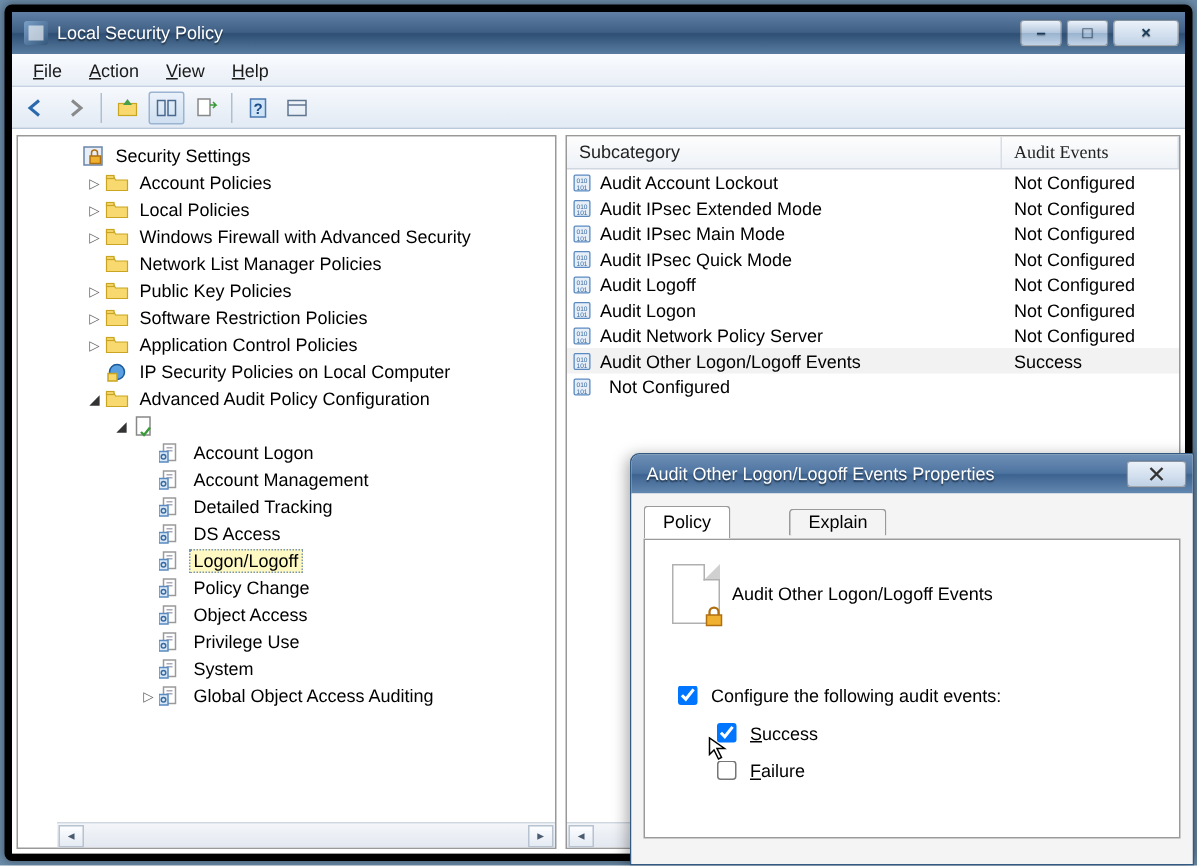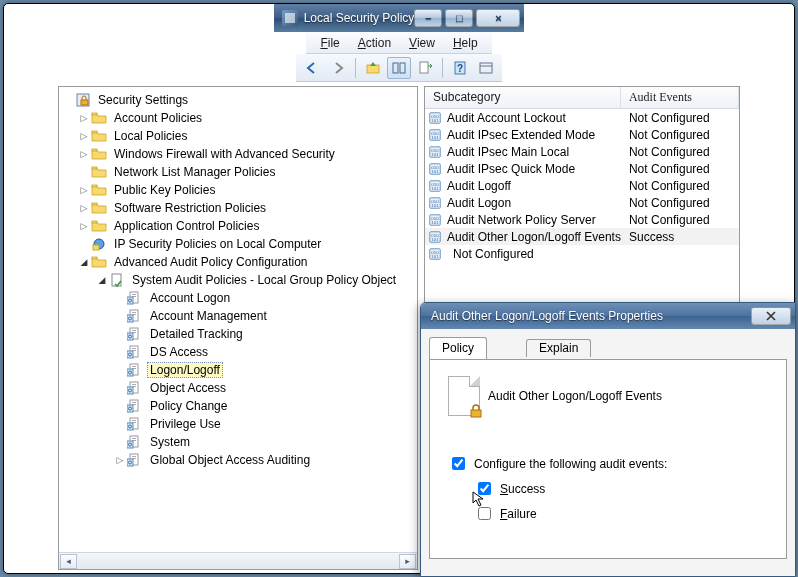--- a/index.html
+++ b/index.html
@@ -10,27 +10,26 @@
     background: #6b8ba8;
     width: 798px;
     height: 577px;
     overflow: hidden;
     position: relative;
   }
   .window {
     position: absolute;
     top: 3px; left: 3px; right: 3px; bottom: 3px;
     background: #fff;
-    border: 1px solid #000000;
+    border: 5px solid #000000;
     border-radius: 5px;
     display: flex;
     flex-direction: column;
     box-shadow: 0 0 6px rgba(0,0,0,0.4);
     overflow: hidden;
-    align-items: center;
   }
   .titlebar {
     height: 28px;
     background: linear-gradient(180deg,#5f7fa4 0%,#3f5f84 48%,#2f4f74 52%,#587da0 100%);
     display: flex;
     align-items: center;
     padding: 0 4px 0 8px;
     color: #fff;
     text-shadow: 0 1px 1px rgba(0,0,0,0.5);
   }
@@ -83,21 +82,21 @@
     background:#fff;
     border-top:1px solid #fff;
   }
   .pane {
     border:1px solid #999;
     margin:3px;
     background:#fff;
     display:flex;flex-direction:column;
     overflow:hidden;
   }
-  .pane.left{ width:360px; }
+  .pane.left{ width:360px;padding-left:26px; }
   .pane.right{ flex:1; }
   .tree {
     flex:1;padding:4px 0;overflow:auto;
   }
   .tree-row {
     display:flex;align-items:center;
     height:18px;
     padding-right:6px;
     white-space:nowrap;
   }
@@ -363,21 +362,20 @@
             <span class="lbl">Advanced Audit Policy Configuration</span>
           </div>
           <div class="tree-row" style="padding-left: 36px;">
             <span class="arrow open">◢</span>
             <span class="ficon">
               <svg width="16" height="16" viewBox="0 0 16 16">
                 <rect x="3" y="2" width="9" height="12" fill="#fff" stroke="#888"></rect>
                 <path d="M6 12 l2 2 l4 -5" stroke="#3a9a3a" fill="none" stroke-width="1.6"></path>
               </svg>
             </span>
-            <span class="lbl">System Audit Policies - Local Group Policy Object</span>
           </div>
           <div class="tree-row" style="padding-left: 54px;">
             <span class="arrow"></span>
             <span class="ficon">
               <svg width="16" height="16" viewBox="0 0 16 16">
                 <rect x="3" y="2" width="8" height="11" fill="#fff" stroke="#9a9a9a"></rect>
                 <rect x="5" y="4" width="4" height="1" fill="#aab"></rect>
                 <rect x="5" y="6" width="4" height="1" fill="#aab"></rect>
                 <rect x="0" y="7" width="6" height="7" fill="#d8e8f8" stroke="#5a8ac0"></rect>
                 <circle cx="3" cy="10.5" r="1.5" fill="none" stroke="#3a6aa0"></circle>
@@ -441,34 +439,34 @@
             <span class="arrow"></span>
             <span class="ficon">
               <svg width="16" height="16" viewBox="0 0 16 16">
                 <rect x="3" y="2" width="8" height="11" fill="#fff" stroke="#9a9a9a"></rect>
                 <rect x="5" y="4" width="4" height="1" fill="#aab"></rect>
                 <rect x="5" y="6" width="4" height="1" fill="#aab"></rect>
                 <rect x="0" y="7" width="6" height="7" fill="#d8e8f8" stroke="#5a8ac0"></rect>
                 <circle cx="3" cy="10.5" r="1.5" fill="none" stroke="#3a6aa0"></circle>
               </svg>
             </span>
+            <span class="lbl">Policy Change</span>
+          </div>
+          <div class="tree-row" style="padding-left: 54px;">
+            <span class="arrow"></span>
+            <span class="ficon">
+              <svg width="16" height="16" viewBox="0 0 16 16">
+                <rect x="3" y="2" width="8" height="11" fill="#fff" stroke="#9a9a9a"></rect>
+                <rect x="5" y="4" width="4" height="1" fill="#aab"></rect>
+                <rect x="5" y="6" width="4" height="1" fill="#aab"></rect>
+                <rect x="0" y="7" width="6" height="7" fill="#d8e8f8" stroke="#5a8ac0"></rect>
+                <circle cx="3" cy="10.5" r="1.5" fill="none" stroke="#3a6aa0"></circle>
+              </svg>
+            </span>
             <span class="lbl">Object Access</span>
-          </div>
-          <div class="tree-row" style="padding-left: 54px;">
-            <span class="arrow"></span>
-            <span class="ficon">
-              <svg width="16" height="16" viewBox="0 0 16 16">
-                <rect x="3" y="2" width="8" height="11" fill="#fff" stroke="#9a9a9a"></rect>
-                <rect x="5" y="4" width="4" height="1" fill="#aab"></rect>
-                <rect x="5" y="6" width="4" height="1" fill="#aab"></rect>
-                <rect x="0" y="7" width="6" height="7" fill="#d8e8f8" stroke="#5a8ac0"></rect>
-                <circle cx="3" cy="10.5" r="1.5" fill="none" stroke="#3a6aa0"></circle>
-              </svg>
-            </span>
-            <span class="lbl">Policy Change</span>
           </div>
           <div class="tree-row" style="padding-left: 54px;">
             <span class="arrow"></span>
             <span class="ficon">
               <svg width="16" height="16" viewBox="0 0 16 16">
                 <rect x="3" y="2" width="8" height="11" fill="#fff" stroke="#9a9a9a"></rect>
                 <rect x="5" y="4" width="4" height="1" fill="#aab"></rect>
                 <rect x="5" y="6" width="4" height="1" fill="#aab"></rect>
                 <rect x="0" y="7" width="6" height="7" fill="#d8e8f8" stroke="#5a8ac0"></rect>
                 <circle cx="3" cy="10.5" r="1.5" fill="none" stroke="#3a6aa0"></circle>
@@ -539,21 +537,21 @@
             <span class="li-ae">Not Configured</span>
           </div>
           <div class="list-row">
             <span class="li-icon">
               <svg class="docicon" viewBox="0 0 16 16">
                 <rect x="2" y="2" width="12" height="12" rx="1" fill="#e6eef8" stroke="#5a8ac0"></rect>
                 <text x="8" y="8" text-anchor="middle" font-size="5" fill="#3a6aa0">010</text>
                 <text x="8" y="13" text-anchor="middle" font-size="5" fill="#3a6aa0">101</text>
               </svg>
             </span>
-            <span class="li-sub">Audit IPsec Main Local</span>
+            <span class="li-sub">Audit IPsec Main Mode</span>
             <span class="li-ae">Not Configured</span>
           </div>
           <div class="list-row">
             <span class="li-icon">
               <svg class="docicon" viewBox="0 0 16 16">
                 <rect x="2" y="2" width="12" height="12" rx="1" fill="#e6eef8" stroke="#5a8ac0"></rect>
                 <text x="8" y="8" text-anchor="middle" font-size="5" fill="#3a6aa0">010</text>
                 <text x="8" y="13" text-anchor="middle" font-size="5" fill="#3a6aa0">101</text>
               </svg>
             </span>

